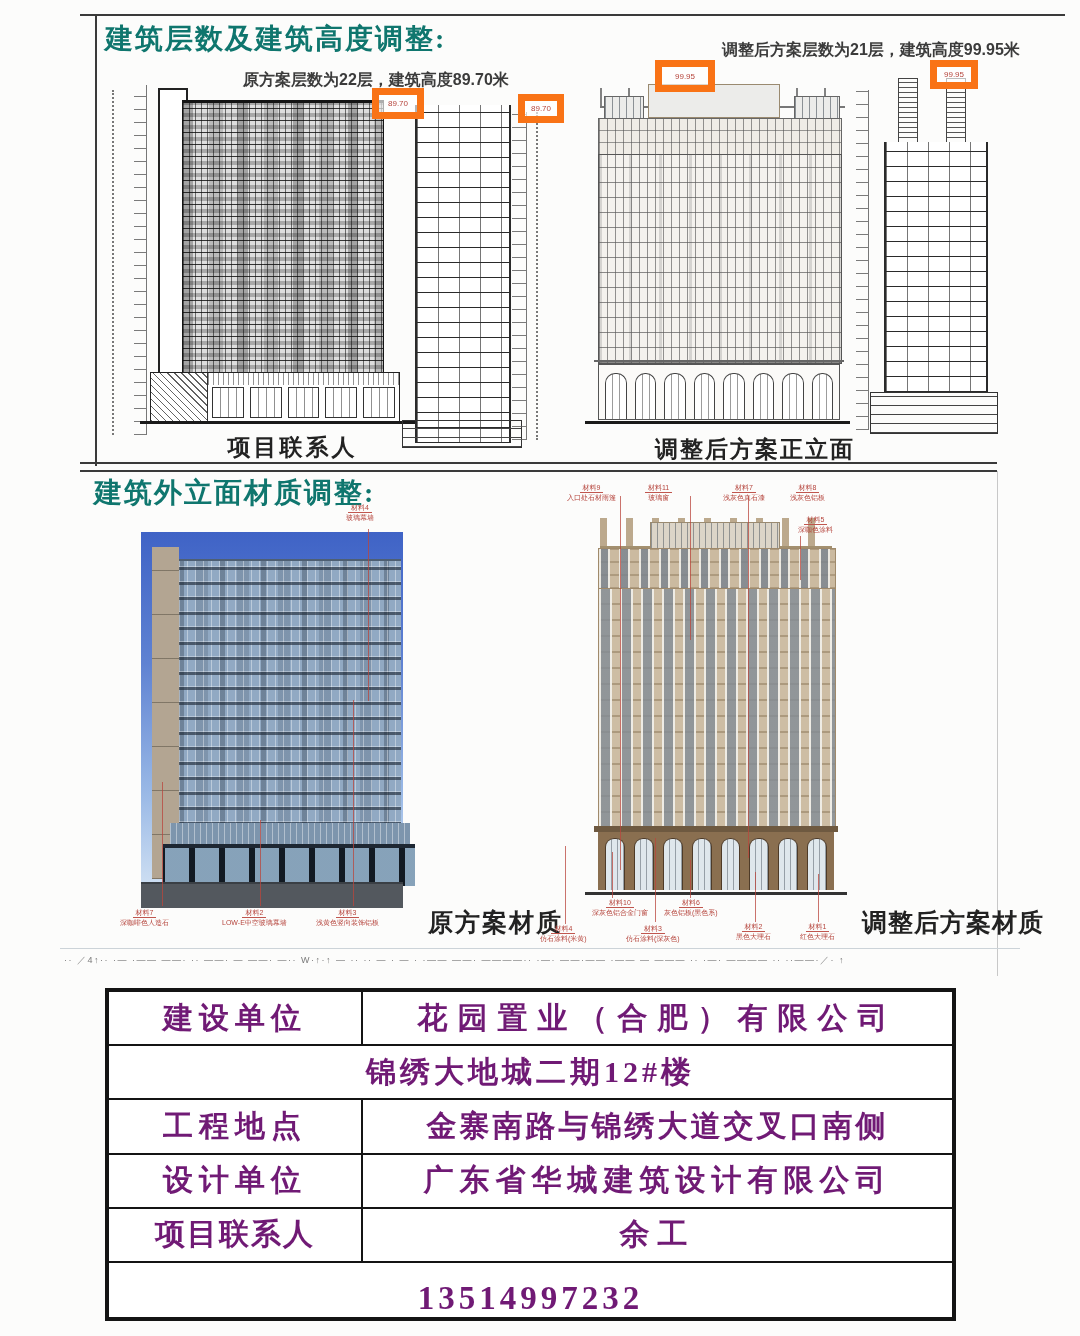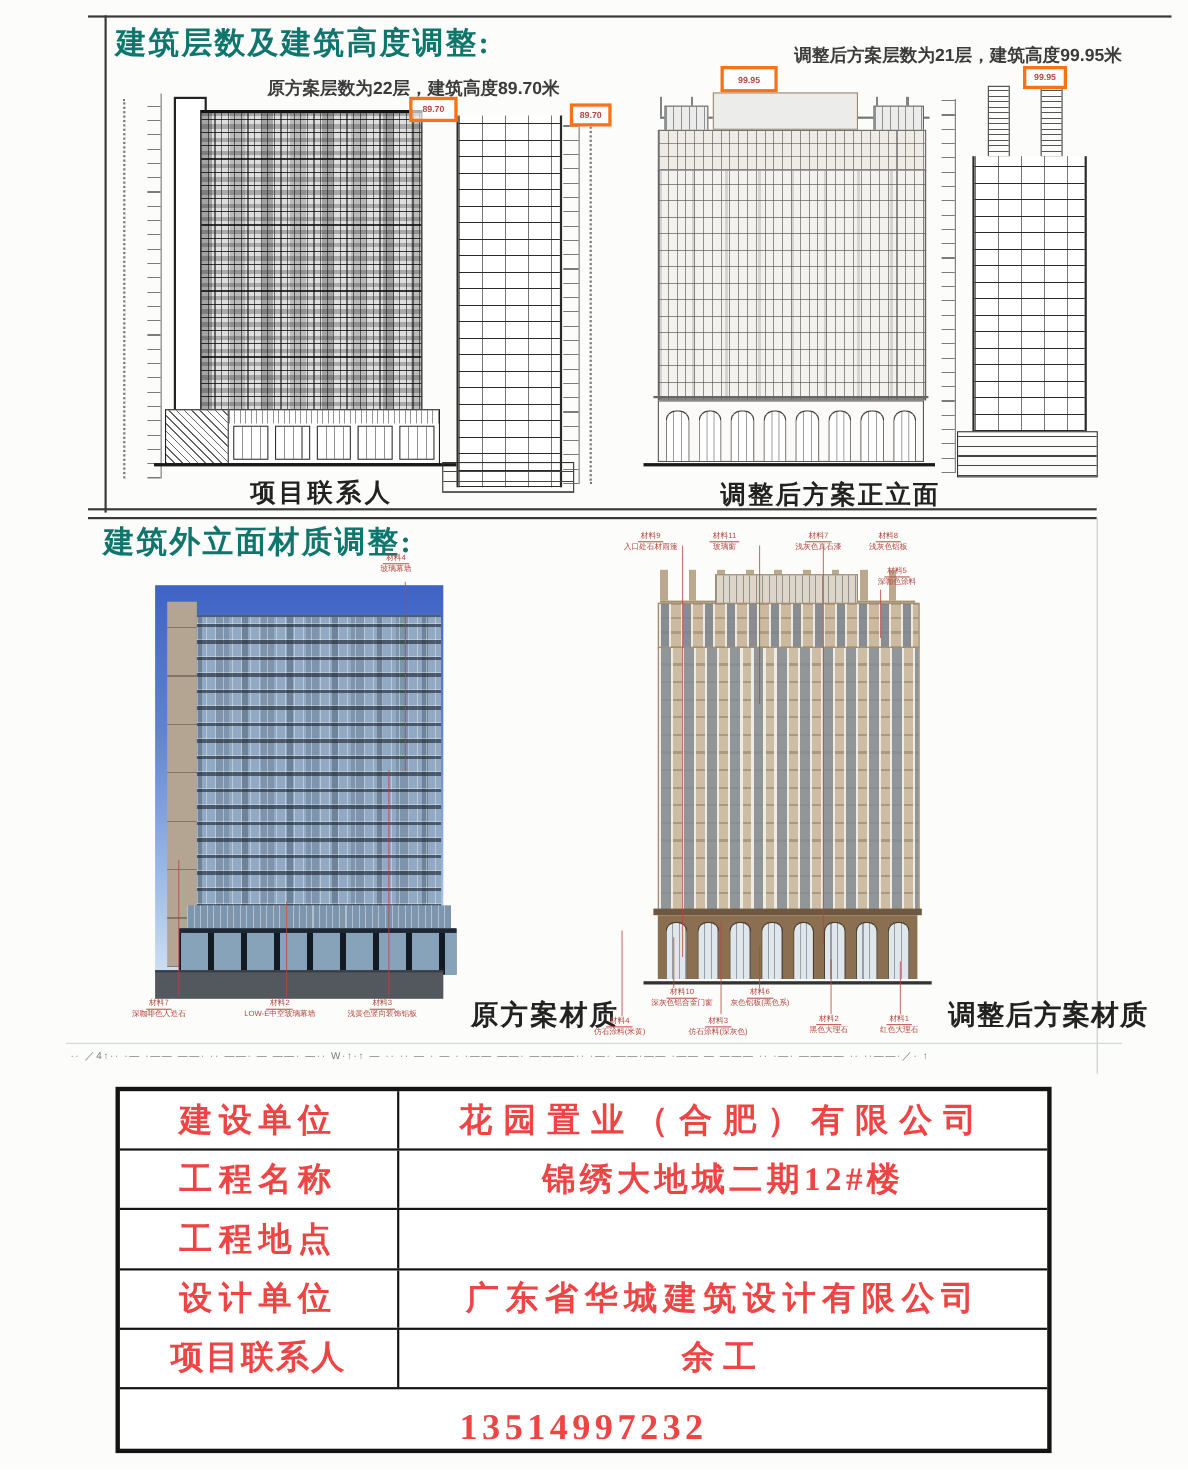--- a/index.html
+++ b/index.html
@@ -85,32 +85,32 @@
     background-image:repeating-linear-gradient(90deg, rgba(70,80,90,.5) 0 1px, transparent 1px 6px);}
   .cornice{position:absolute;background:#6e5940;}
   .tanbase{position:absolute;background:#8a6f50;display:flex;gap:9px;padding:6px 7px 0 7px;box-sizing:border-box;}
   .tanarch{flex:1;border:1px solid #4e3b28;border-bottom:none;border-radius:9px 9px 0 0;
     background:repeating-linear-gradient(90deg, transparent 0 5px, rgba(90,100,110,.55) 5px 6px),#dfe7ec;}
   
   .ann{position:absolute;display:flex;flex-direction:column;align-items:center;color:#b5443c;
        font-size:7px;line-height:1.35;filter:blur(0.4px);white-space:nowrap;z-index:6;}
   .ann .l1{border-bottom:1px solid #c0564e;padding:0 3px;}
   .leader{position:absolute;width:1px;background:rgba(186,70,60,.75);z-index:5;}
-  .rbox{position:absolute;border:3px solid #f97316;color:#b5443c;font-size:8px;display:flex;
-        align-items:center;justify-content:center;filter:blur(0.4px);background:rgba(255,255,255,.65);z-index:6;font-weight:bold;}
+  .rbox{position:absolute;border:7px solid #f97316;color:#b5443c;font-size:8px;display:flex;
+        align-items:center;justify-content:center;filter:blur(0.4px);background:rgba(255,255,255,.65);z-index:6;}
   
   .blurline{position:absolute;font-size:9px;color:#7a7a7a;letter-spacing:1.5px;filter:blur(0.55px);
             white-space:nowrap;overflow:hidden;}
   
   .info-table{position:absolute;left:105px;top:988px;width:851px;height:333px;background:#fff;
               border:4px solid #141414;box-sizing:border-box;display:flex;flex-direction:column;}
   .trow{flex:1;display:flex;border-bottom:2px solid #141414;}
   .trow:last-child{border-bottom:none;}
   .tcell{display:flex;align-items:center;justify-content:center;
-         font-family:"Liberation Serif","DejaVu Serif",serif;font-weight:700;color:#ef4444;font-size:30px;}
+         font-family:"Liberation Serif","DejaVu Serif",serif;font-weight:700;color:#701a75;font-size:30px;}
   .tlabel{width:254px;border-right:2px solid #141414;letter-spacing:6px;box-sizing:border-box;}
   .tval{flex:1;}
   .ls10{letter-spacing:10px;} .ls8{letter-spacing:8px;} .ls6{letter-spacing:6px;}
   .ls4{letter-spacing:4px;} .ls3{letter-spacing:3px;} .ls2{letter-spacing:2px;}
   .phone{font-size:33px;letter-spacing:4px;margin-top:17px;}
 </style>
 </head>
 <body>
 
 <div id="page">
@@ -287,25 +287,25 @@
 
   <div class="hline" style="left:60px;top:948px;width:960px;height:1px;background:#ccd3d8;"></div>
   <div class="blurline" style="left:64px;top:954px;width:952px;height:18px;">·· ／4↑·· ·— ·—— ——· ·· ——· — ——· —·· W·↑·↑ — ·· ·· — · — · ·—— ——· ————·· ·—· ——·—— ·—— — ——— ·· ·—· ———— ·· ··——·／· ↑</div>
 
   <div class="info-table">
     <div class="trow">
       <div class="tcell tlabel">建设单位</div>
       <div class="tcell tval ls10">花园置业（合肥）有限公司</div>
     </div>
     <div class="trow">
-      <div class="tcell tlabel">工程名称</div>
       <div class="tcell tval ls4">锦绣大地城二期12#楼</div>
     </div>
     <div class="trow">
       <div class="tcell tlabel">工程地点</div>
+      <div class="tcell tval ls3">金寨南路与锦绣大道交叉口南侧</div>
     </div>
     <div class="trow">
       <div class="tcell tlabel">设计单位</div>
       <div class="tcell tval ls6">广东省华城建筑设计有限公司</div>
     </div>
     <div class="trow">
       <div class="tcell tlabel ls2">项目联系人</div>
       <div class="tcell tval ls8">余工</div>
     </div>
     <div class="trow">

